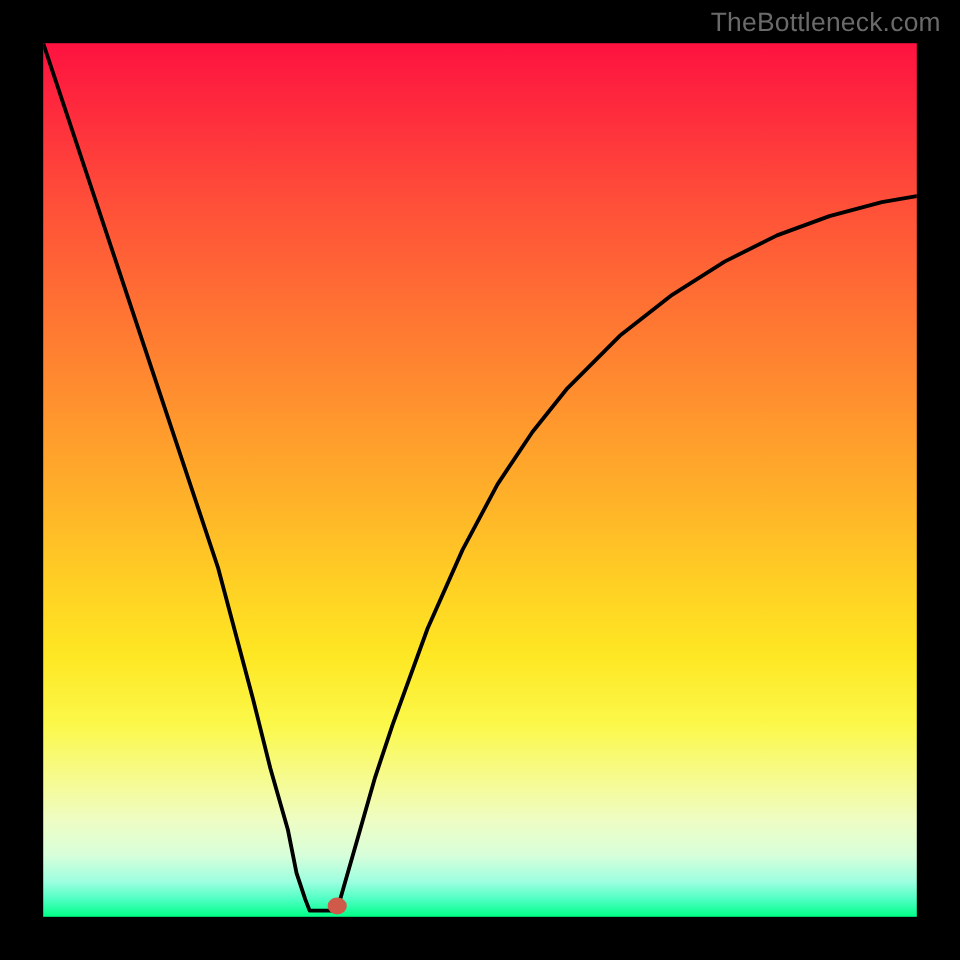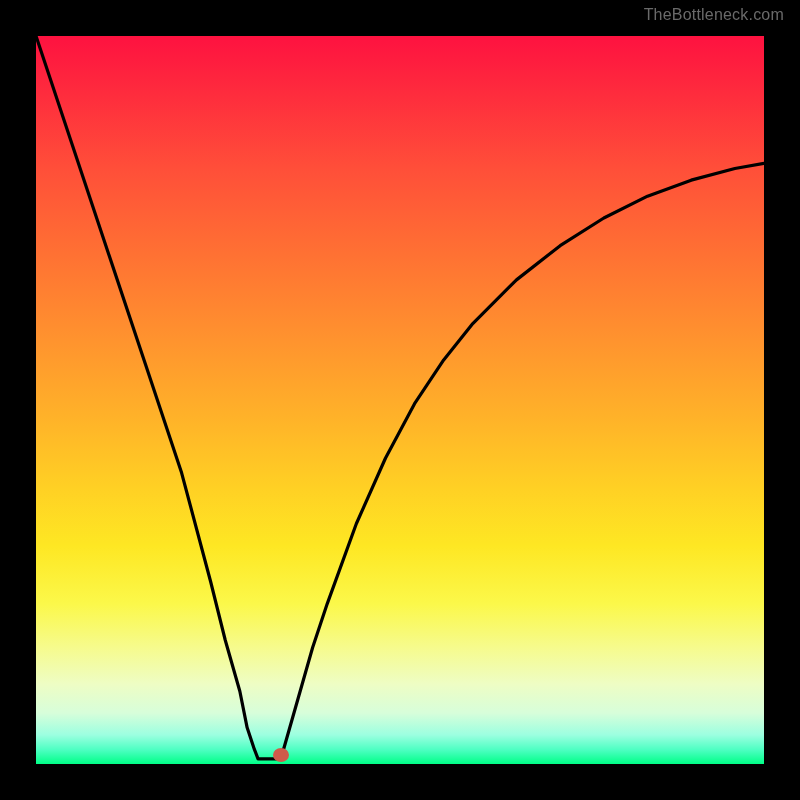--- a/index.html
+++ b/index.html
@@ -8,21 +8,21 @@
     position: relative;
     width: 800px;
     height: 800px;
     background: #000;
   }
   .watermark {
     position: absolute;
     top: 6px;
     right: 16px;
     font-family: Arial, Helvetica, sans-serif;
-    font-size: 16px;
+    font-size: 22px;
     color: #6a6a6a;
     letter-spacing: 0.2px;
     font-weight: 500;
   }
   .plot-frame {
     position: absolute;
     left: 36px;
     top: 36px;
     width: 728px;
     height: 728px;

